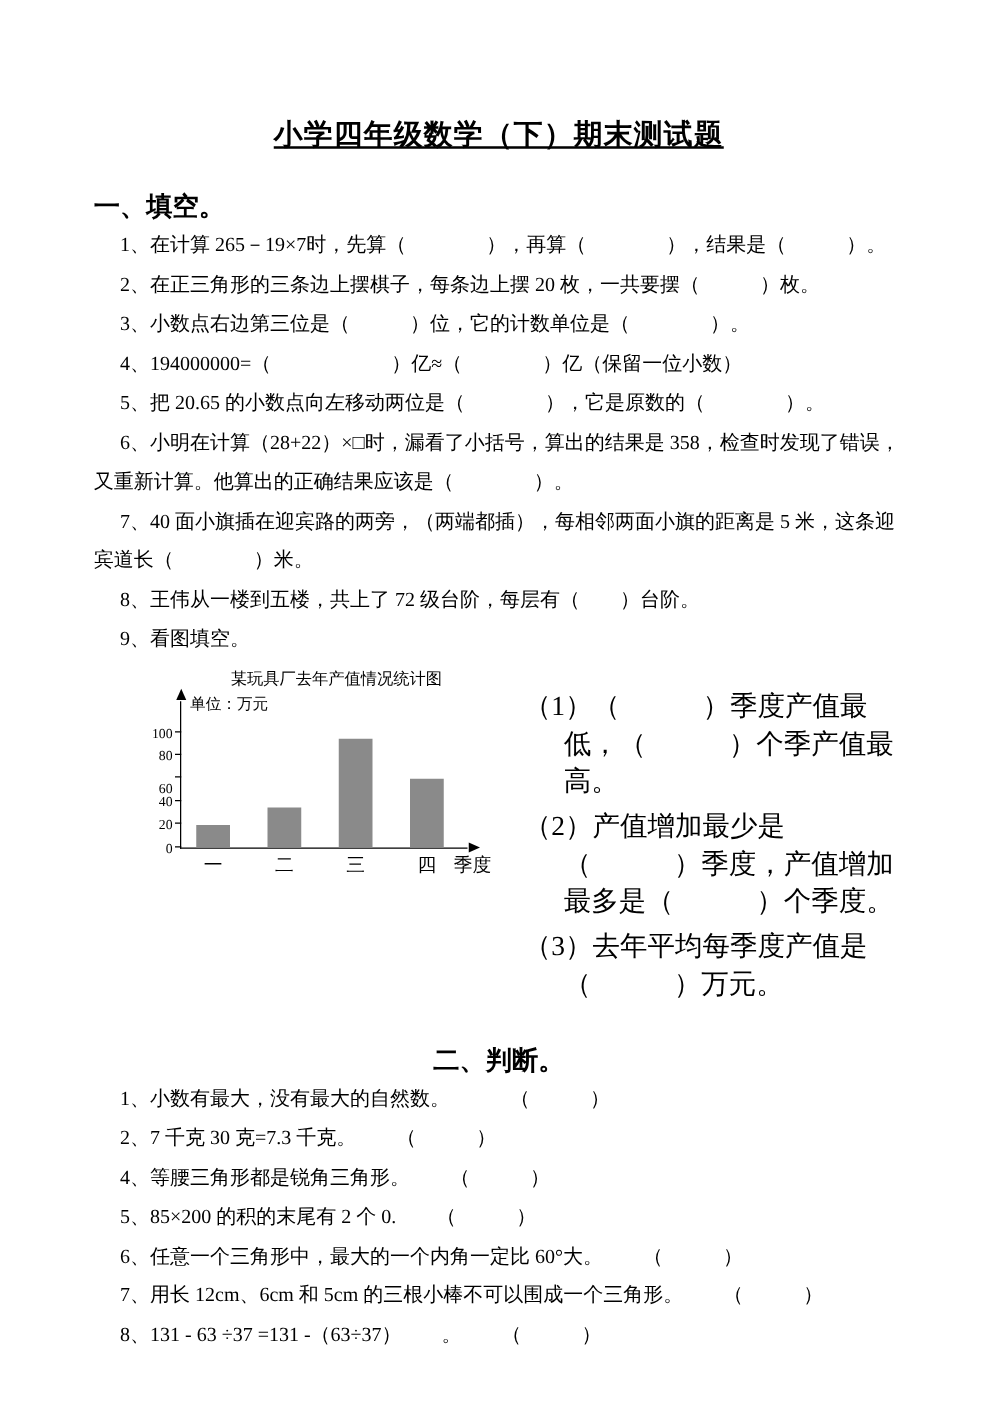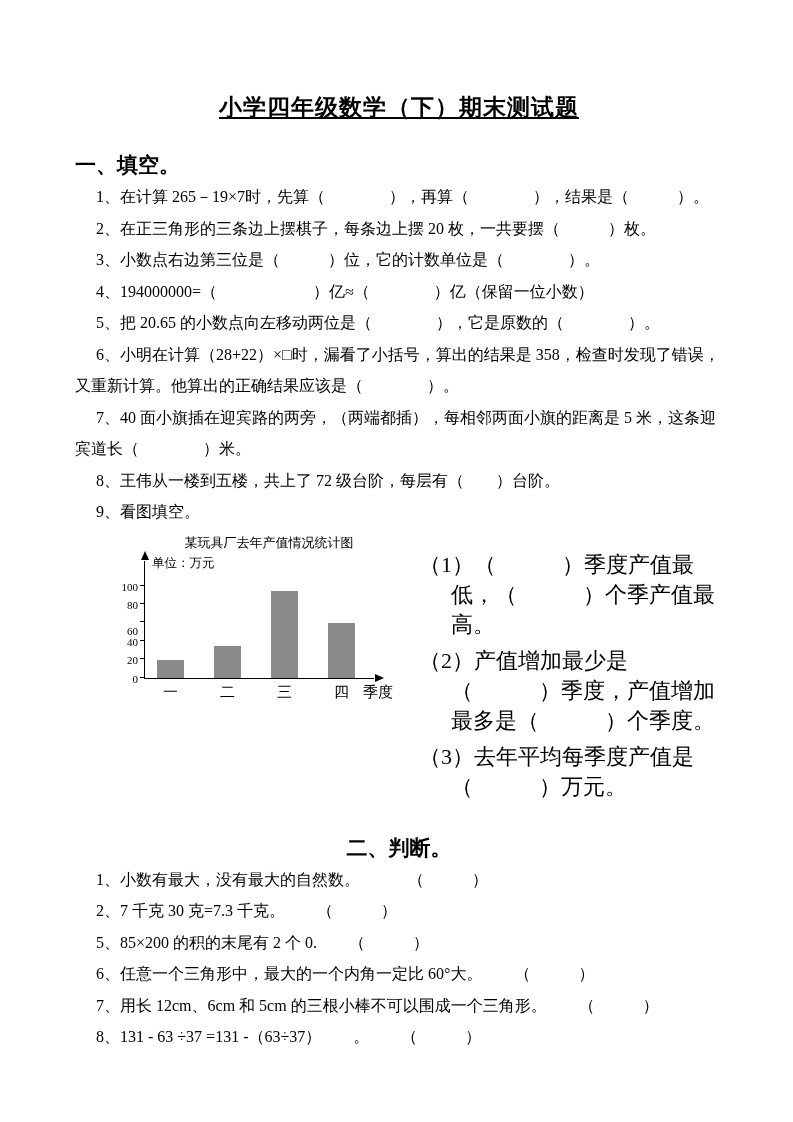--- a/index.html
+++ b/index.html
@@ -103,19 +103,20 @@
         <div class="cq">（1）（　　　）季度产值最低，（　　　）个季产值最高。</div>
         <div class="cq">（2）产值增加最少是（　　　）季度，产值增加最多是（　　　）个季度。</div>
         <div class="cq">（3）去年平均每季度产值是（　　　）万元。</div>
       </div>
   </div>
 
   <div class="section-heading sec2">二、判断。</div>
   <div id="judge-questions">
       <div class="q">1、小数有最大，没有最大的自然数。　　　（　　　）</div>
       <div class="q">2、7 千克 30 克=7.3 千克。　　（　　　）</div>
+      <div class="q">4、等腰三角形都是锐角三角形。　　（　　　）</div>
       <div class="q">5、85×200 的积的末尾有 2 个 0.　　（　　　）</div>
       <div class="q">6、任意一个三角形中，最大的一个内角一定比 60°大。　　（　　　）</div>
       <div class="q">7、用长 12cm、6cm 和 5cm 的三根小棒不可以围成一个三角形。　　（　　　）</div>
       <div class="q">8、131 - 63 ÷37 =131 -（63÷37）　　。　　（　　　）</div>
     </div>
 
 </div>
 
 </body></html>

